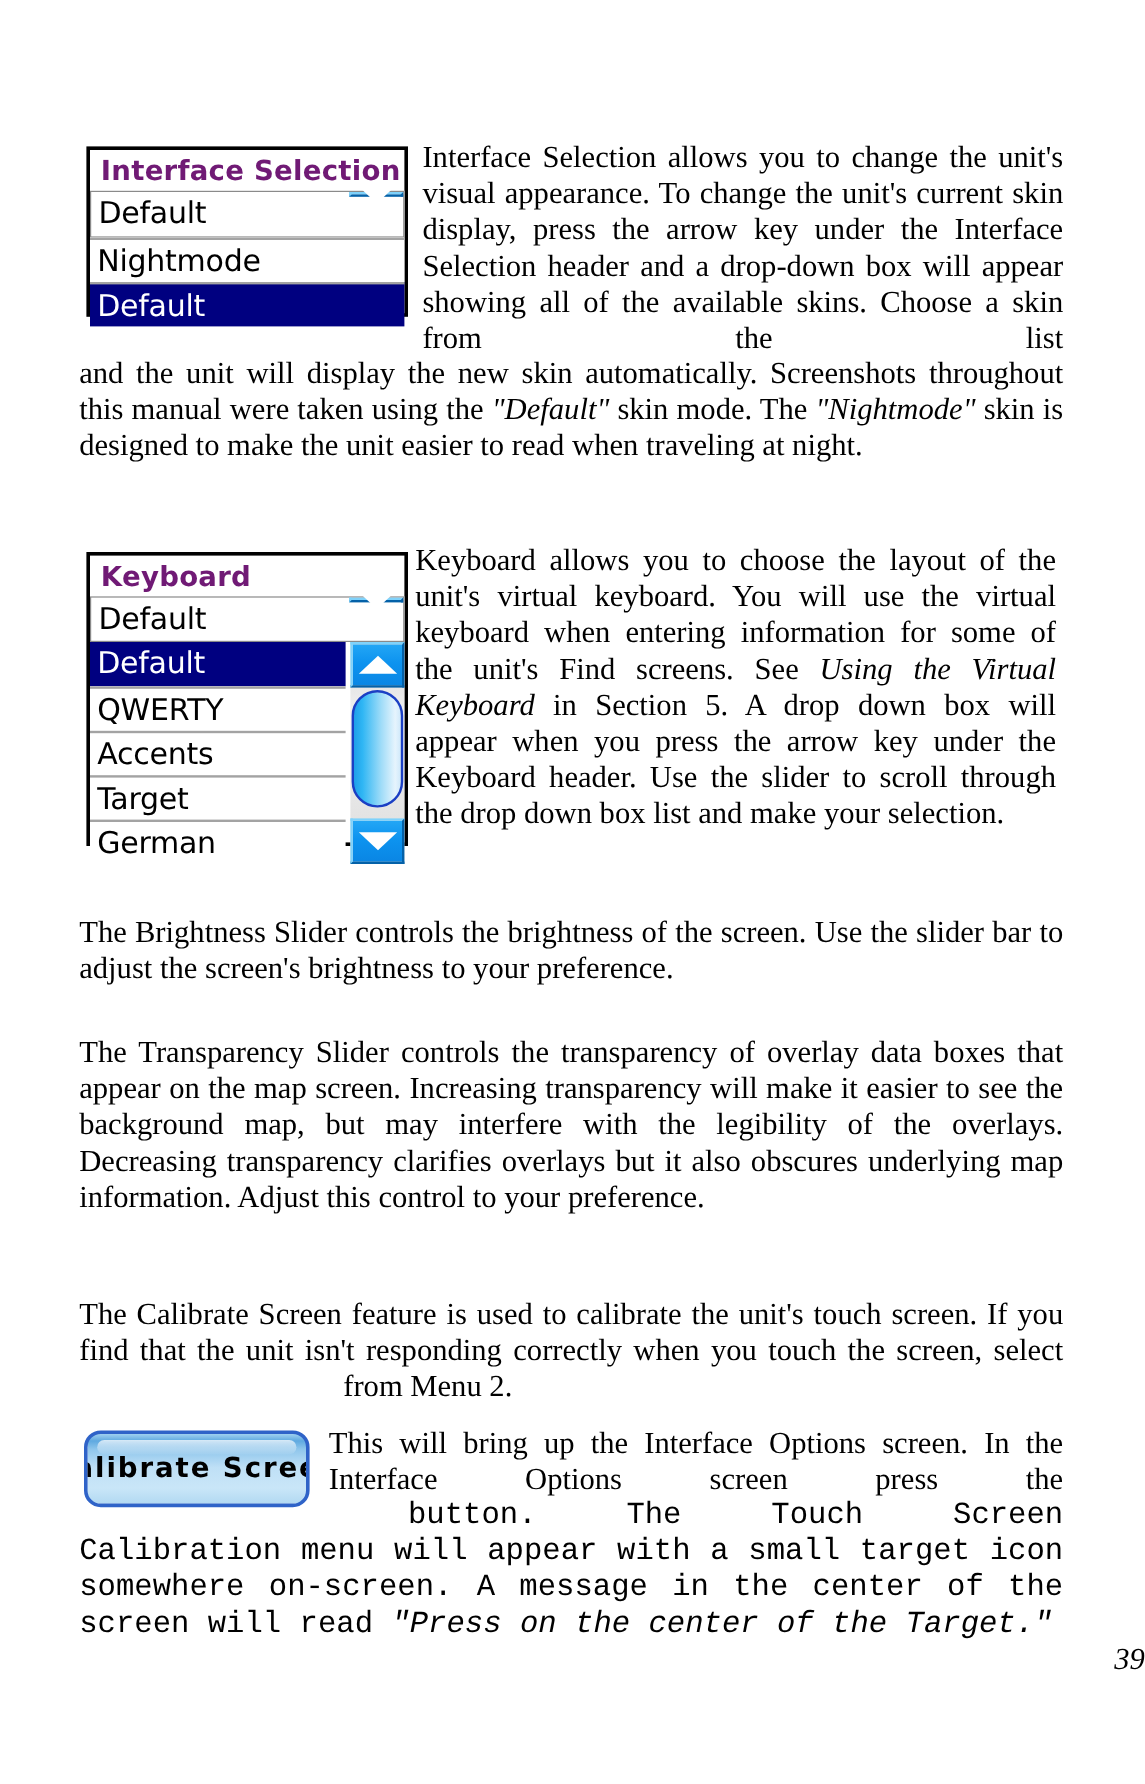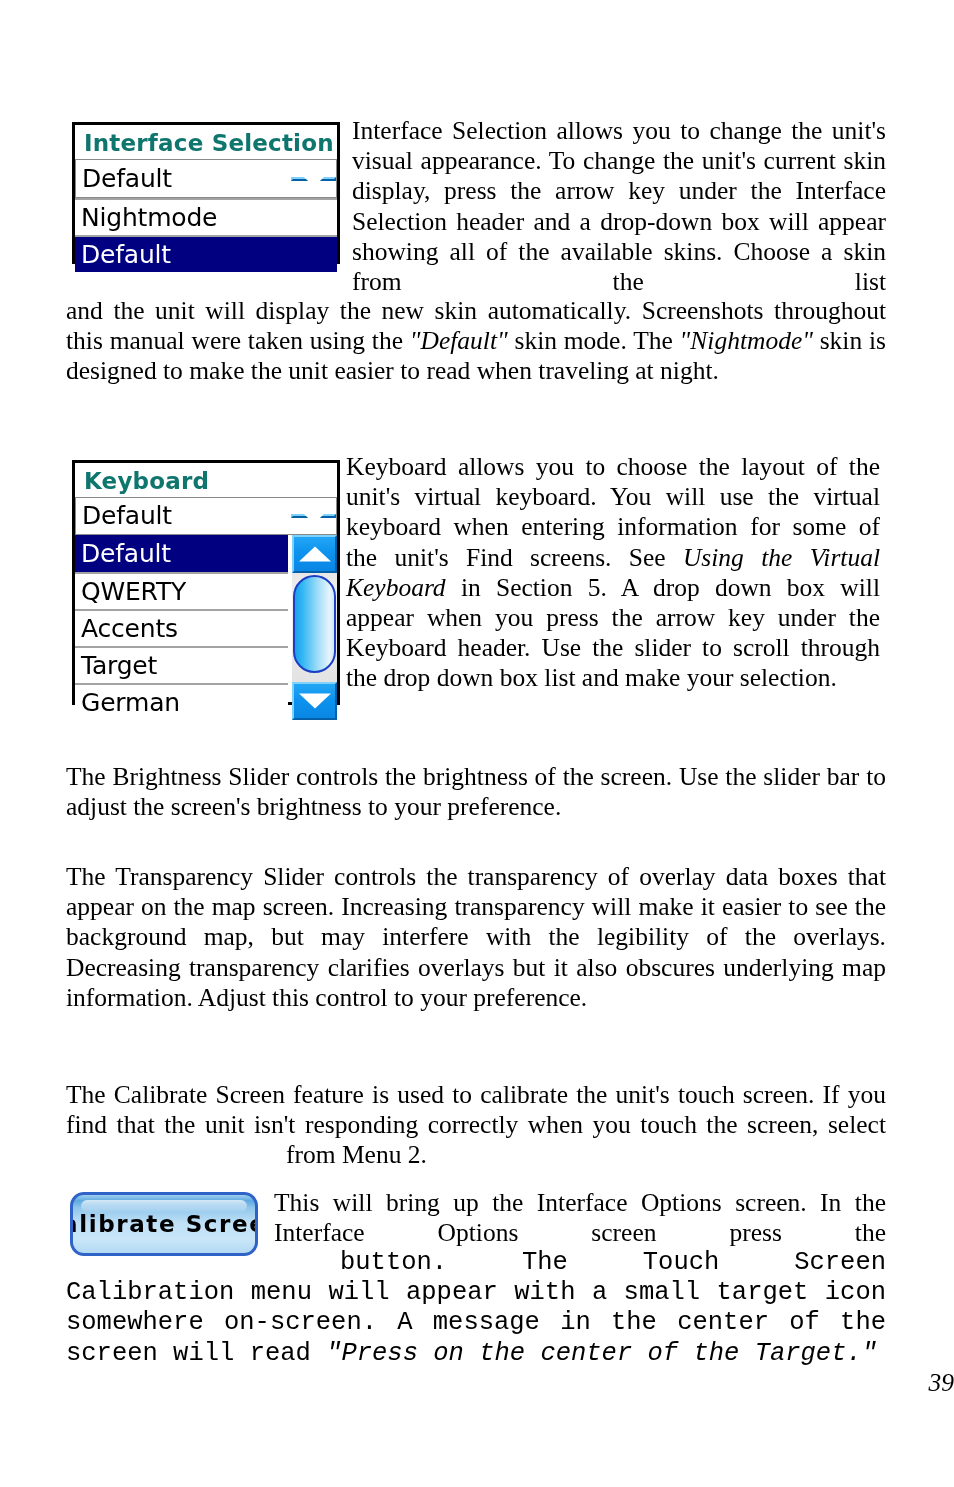--- a/index.html
+++ b/index.html
@@ -42,30 +42,30 @@
     position: absolute;
     background: #ffffff;
     border: 3px solid #000000;
     box-sizing: border-box;
   }
   .widget-title {
     font-family: "DejaVu Sans", "Liberation Sans", sans-serif;
     font-weight: bold;
     font-size: 23px;
     line-height: 30px;
-    color: #0f766e;
+    color: #701a75;
     padding: 3px 0 1px 9px;
     letter-spacing: 0.2px;
     white-space: nowrap;
   }
 
   
   .row {
     display: flex;
-    align-items: center;
+    align-items: flex-start;
     height: 37px;
     background: #ffffff;
     box-sizing: border-box;
   }
   .row .label {
     flex: 1 1 auto;
     font-family: "DejaVu Sans", "Liberation Sans", sans-serif;
     font-size: 25px;
     line-height: 36px;
     color: #000000;

